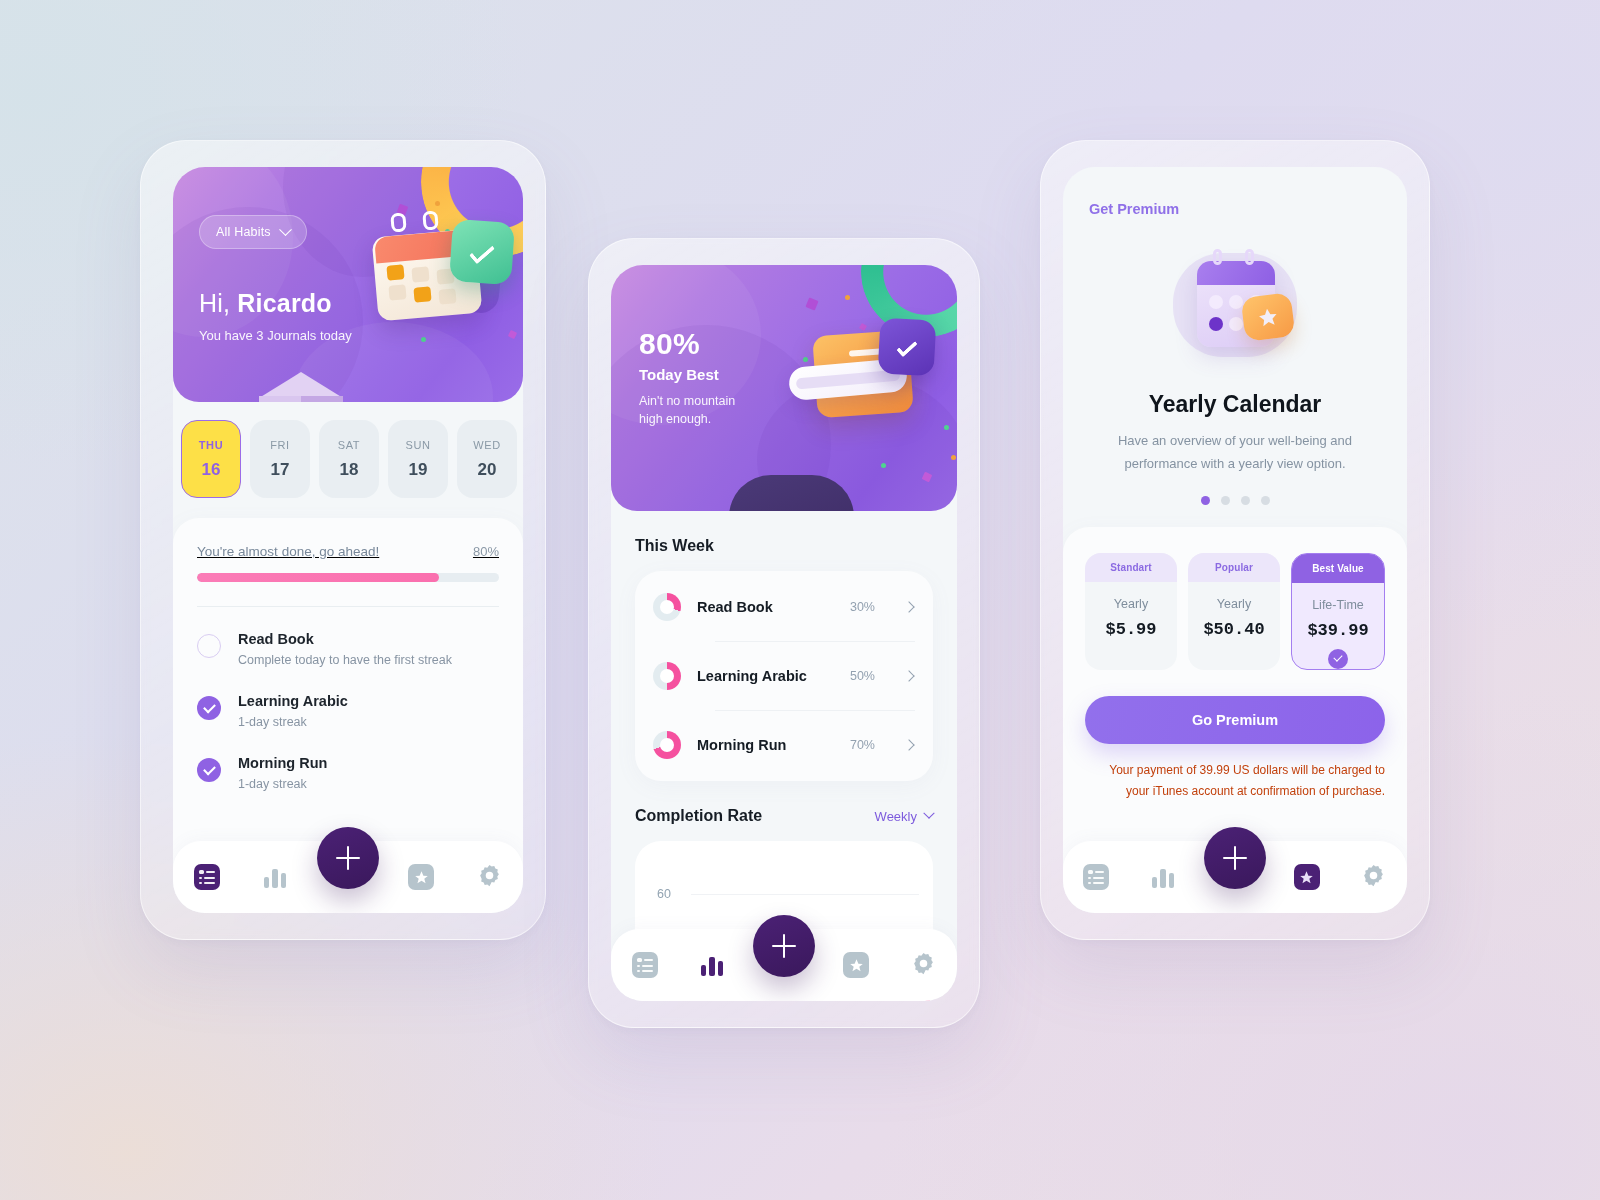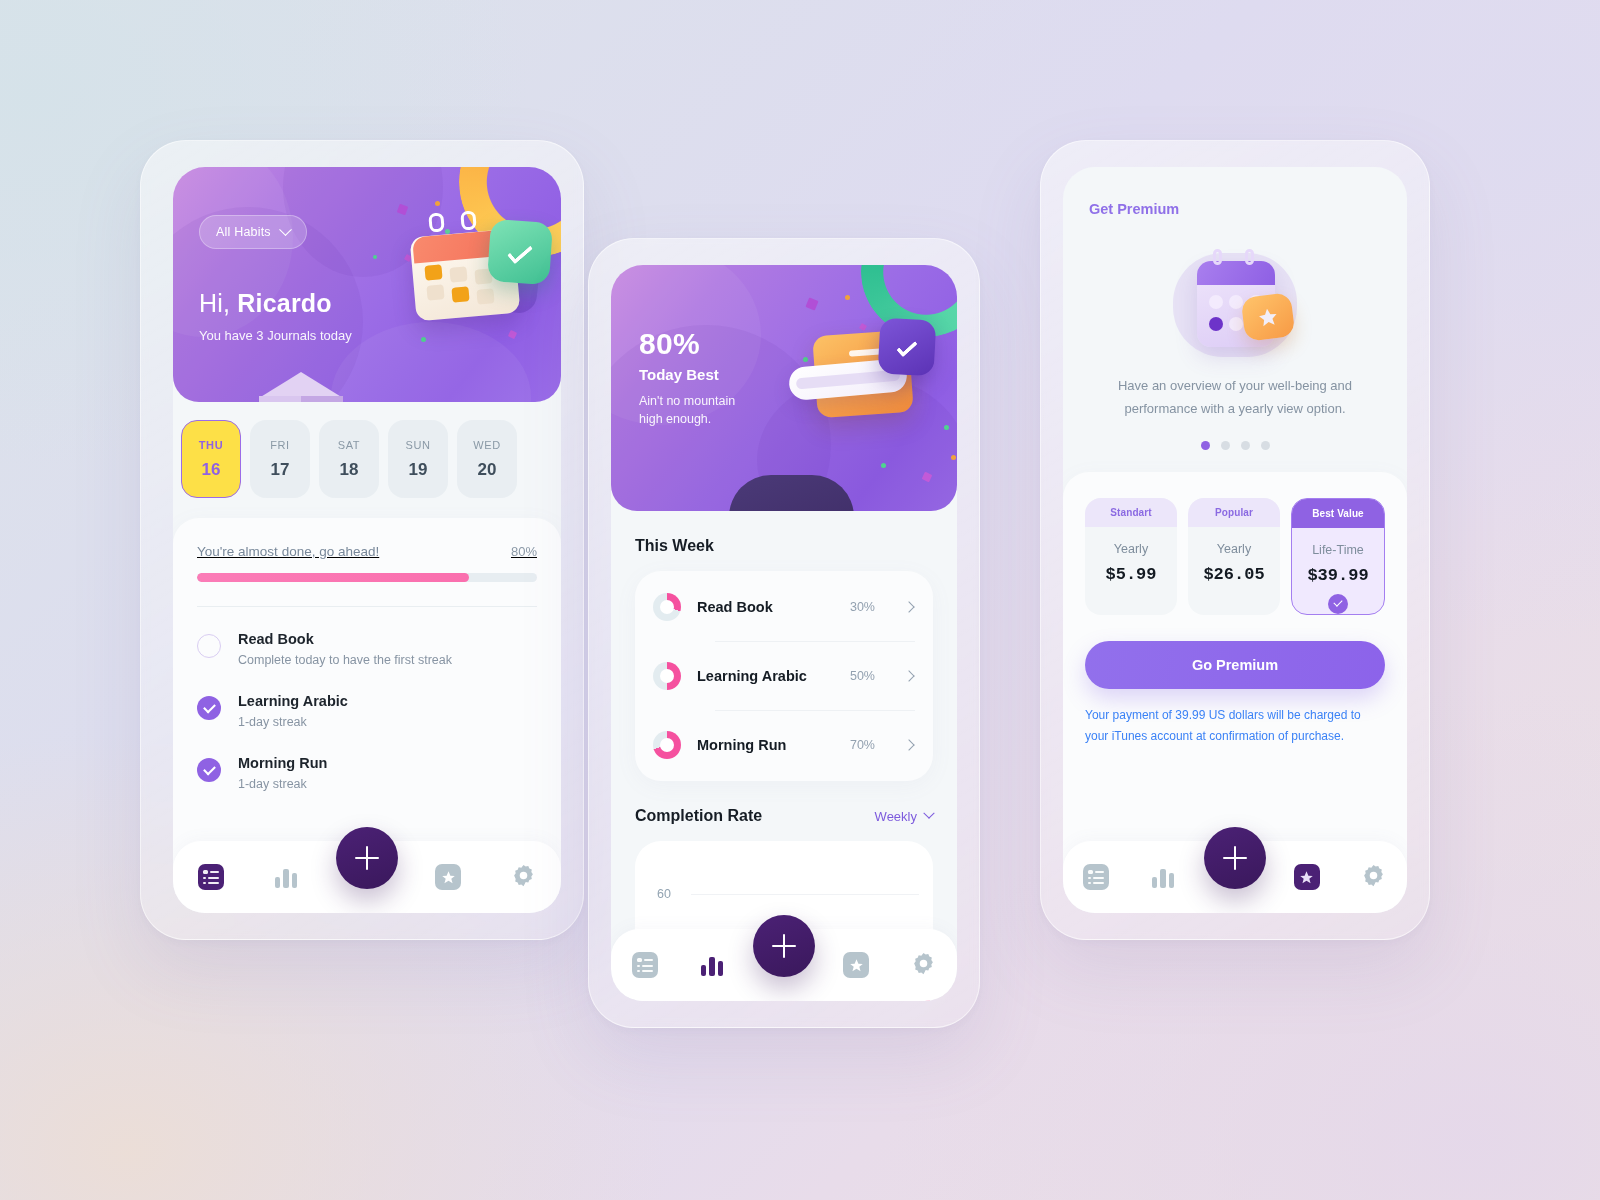--- a/index.html
+++ b/index.html
@@ -29,21 +29,21 @@
     backdrop-filter: blur(4px);
   }
   .screen {
     width: 100%; height: 100%;
     border-radius: 32px;
     background: #f4f7f9;
     position: relative;
     overflow: hidden;
   }
 
-  #phone1 { left: 140px; top: 140px; width: 444px; height: 800px; padding-left: 32px; }
+  #phone1 { left: 140px; top: 140px; width: 406px; height: 800px; padding-left: 32px; }
   #phone2 { left: 588px; top: 238px; width: 392px; height: 790px; }
   #phone3 { left: 1040px; top: 140px; width: 390px; height: 800px; }
 
   
   .hero {
     position: relative;
     border-radius: 26px;
     overflow: hidden;
     background: linear-gradient(128deg, #c78ae0 0%, #b07ae2 22%, #9b6ce6 55%, #8f5ee4 80%, #9a6de8 100%);
   }
@@ -317,21 +317,21 @@
   .plan .selmark::after { content:''; width: 7px; height: 4px; border-left:1.8px solid #fff;
                           border-bottom:1.8px solid #fff; transform: rotate(-45deg) translate(1px,-1px); }
 
   .cta {
     width: 100%; padding: 16px 0; border-radius: 26px; border: none;
     background: linear-gradient(100deg,#9270ec,#8c63ea);
     color: #fff; font-size: 14.5px; font-weight: 800; cursor: pointer;
     box-shadow: 0 10px 22px rgba(130,95,230,0.25);
     font-family: "Liberation Sans", sans-serif;
   }
-  .fineprint { text-align:left; font-size: 12px; color: #3b82f6; line-height: 1.75; margin-top: 16px; }
+  .fineprint { text-align:right; font-size: 12px; color: #c2410c; line-height: 1.75; margin-top: 16px; }
 </style>
 </head>
 <body>
 
 <div class="phone" id="phone1">
   <div class="screen">
 
     <div class="hero" id="hero1">
       <div class="blob" style="left:-60px; top:-30px; width:180px; height:200px;"></div>
       <div class="wave" style="left:-40px; top:40px; width:230px; height:230px;"></div>
@@ -639,20 +639,21 @@
         <div class="cdot" style="left:78px; top:50px;"></div>
         <div class="cdot fill" style="left:38px; top:72px;"></div>
         <div class="cdot" style="left:58px; top:72px;"></div>
         <div class="star">
           <svg viewBox="0 0 24 24" width="22" height="22">
               <polygon points="12,3 14.9,9.3 21.6,10 16.6,14.6 18.2,21.3 12,17.6 5.8,21.3 7.4,14.6 2.4,10 9.1,9.3" fill="#f2eef8"></polygon>
             </svg>
         </div>
       </div>
 
+      <div class="p3-title" style="margin-top:28px;">Yearly Calendar</div>
       <div class="p3-desc">Have an overview of your well-being and performance with a yearly view option.</div>
 
       <div class="dots">
         <i class="on"></i>
         <i></i>
         <i></i>
         <i></i>
       </div>
     </div>
 
@@ -660,21 +661,21 @@
       <div class="plans">
         <div class="plan">
           <span class="tag">Standart</span>
           <span class="term">Yearly</span>
           <span class="price">$5.99</span>
           <span style="height:29px;display:block;"></span>
         </div>
         <div class="plan">
           <span class="tag">Popular</span>
           <span class="term">Yearly</span>
-          <span class="price">$26.05</span>
+          <span class="price">$50.40</span>
           <span style="height:29px;display:block;"></span>
         </div>
         <div class="plan sel">
           <span class="tag">Best Value</span>
           <span class="term">Life-Time</span>
           <span class="price">$39.99</span>
           <span class="selmark"></span>
         </div>
       </div>
 

